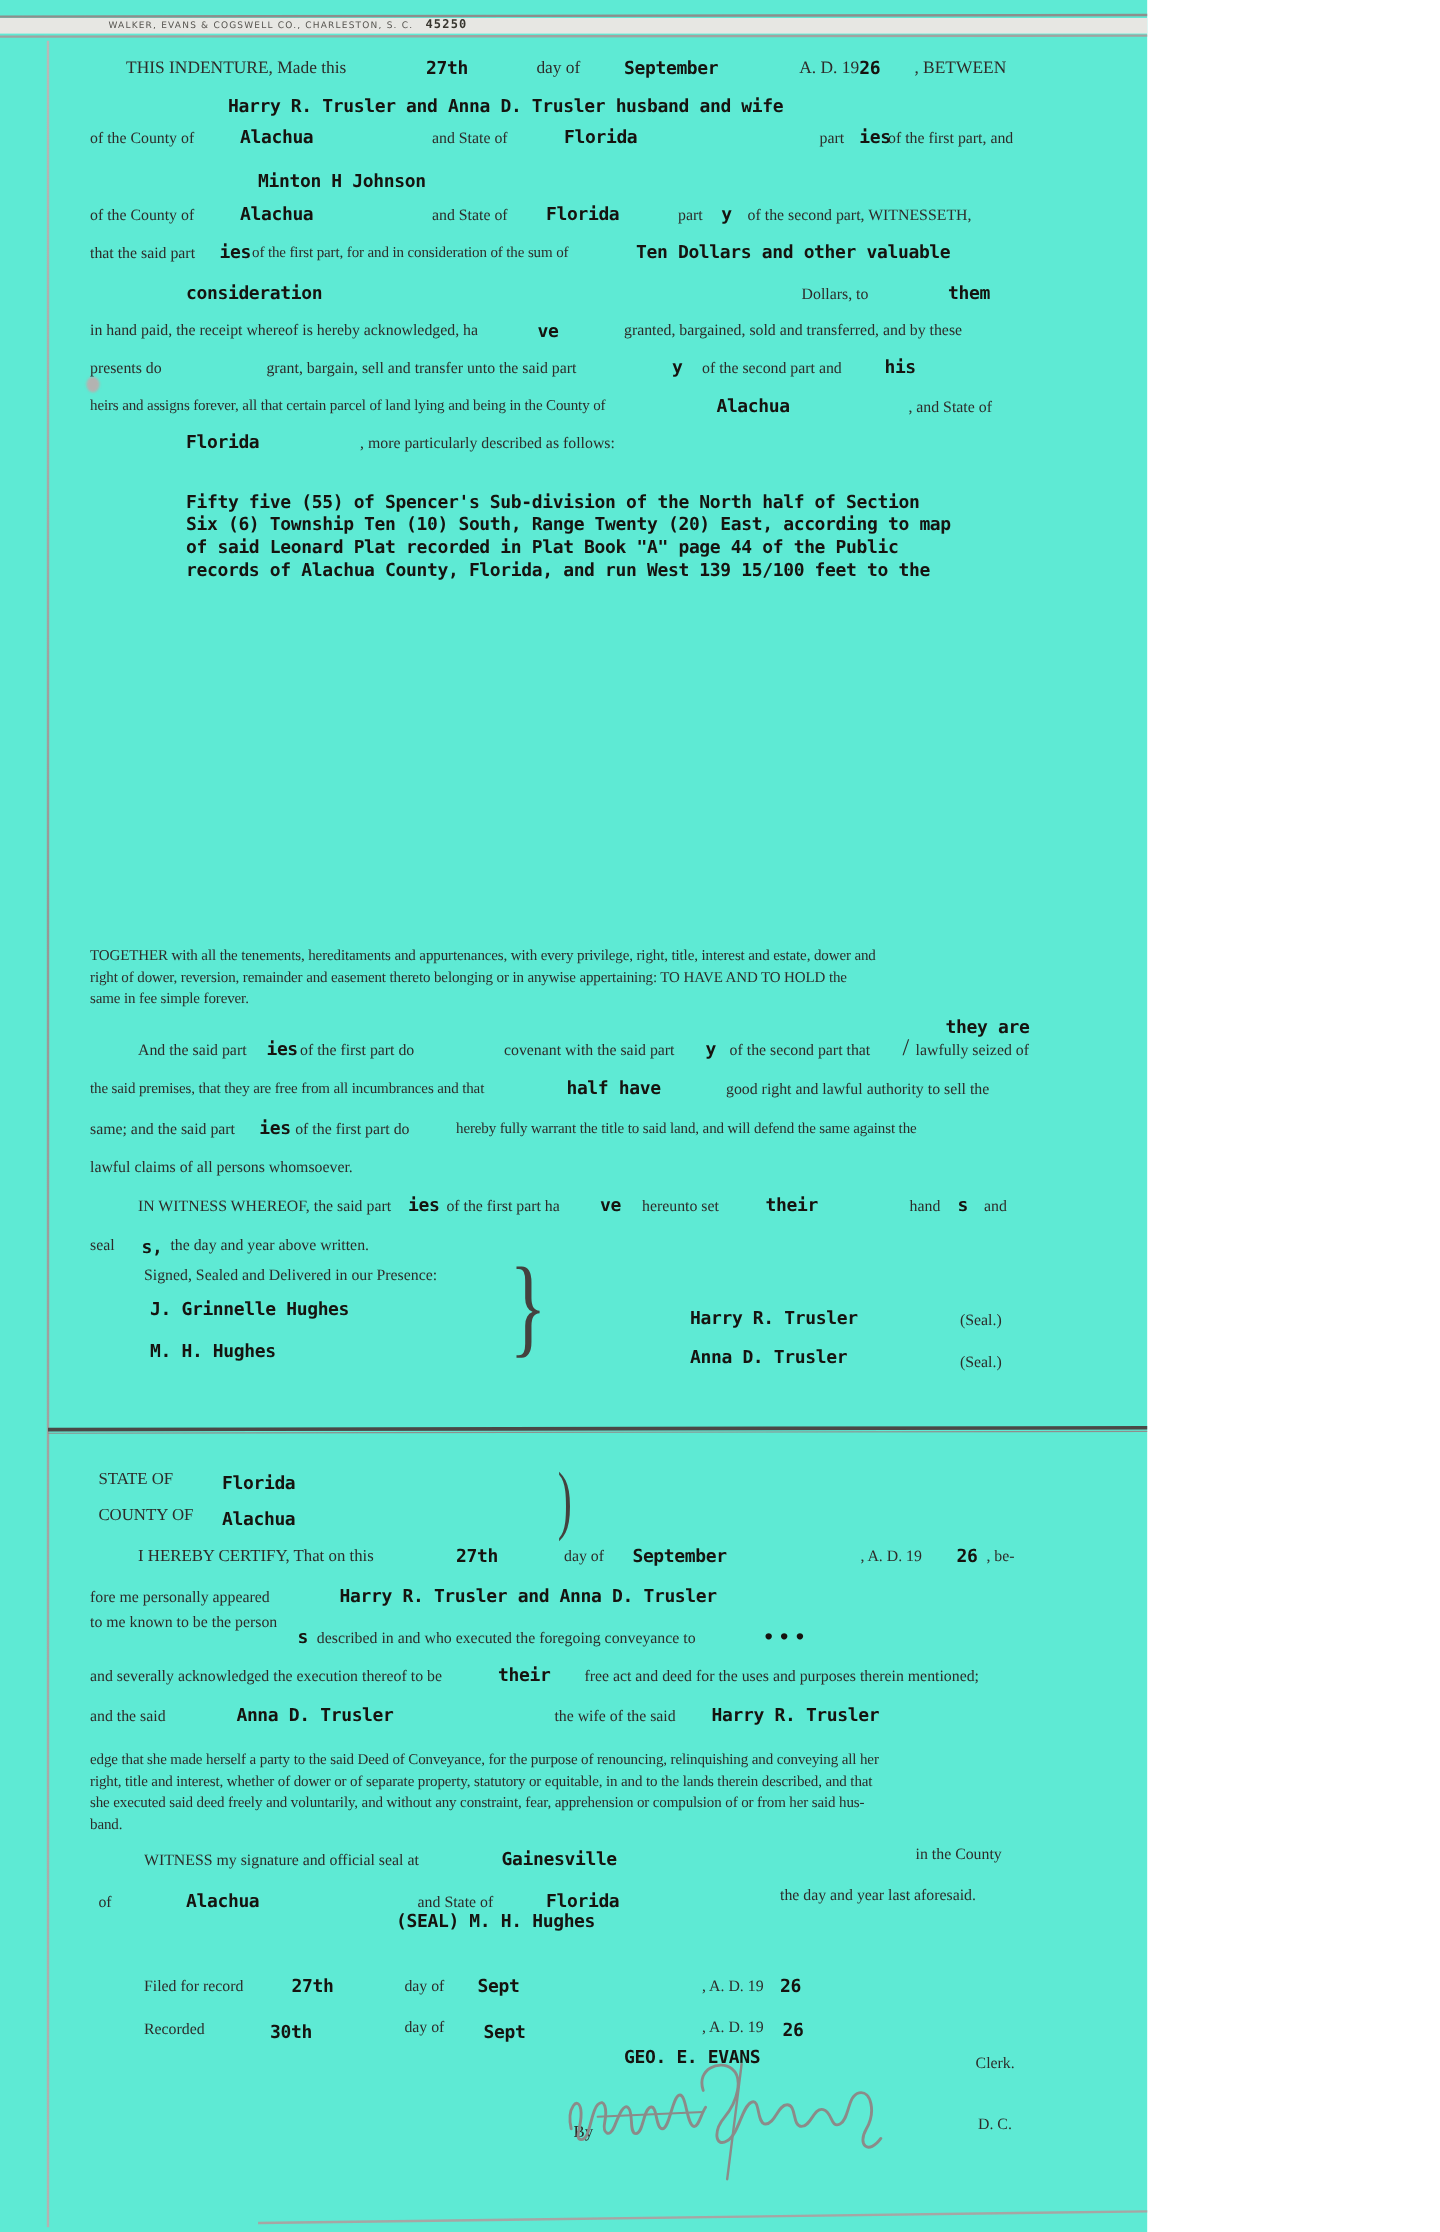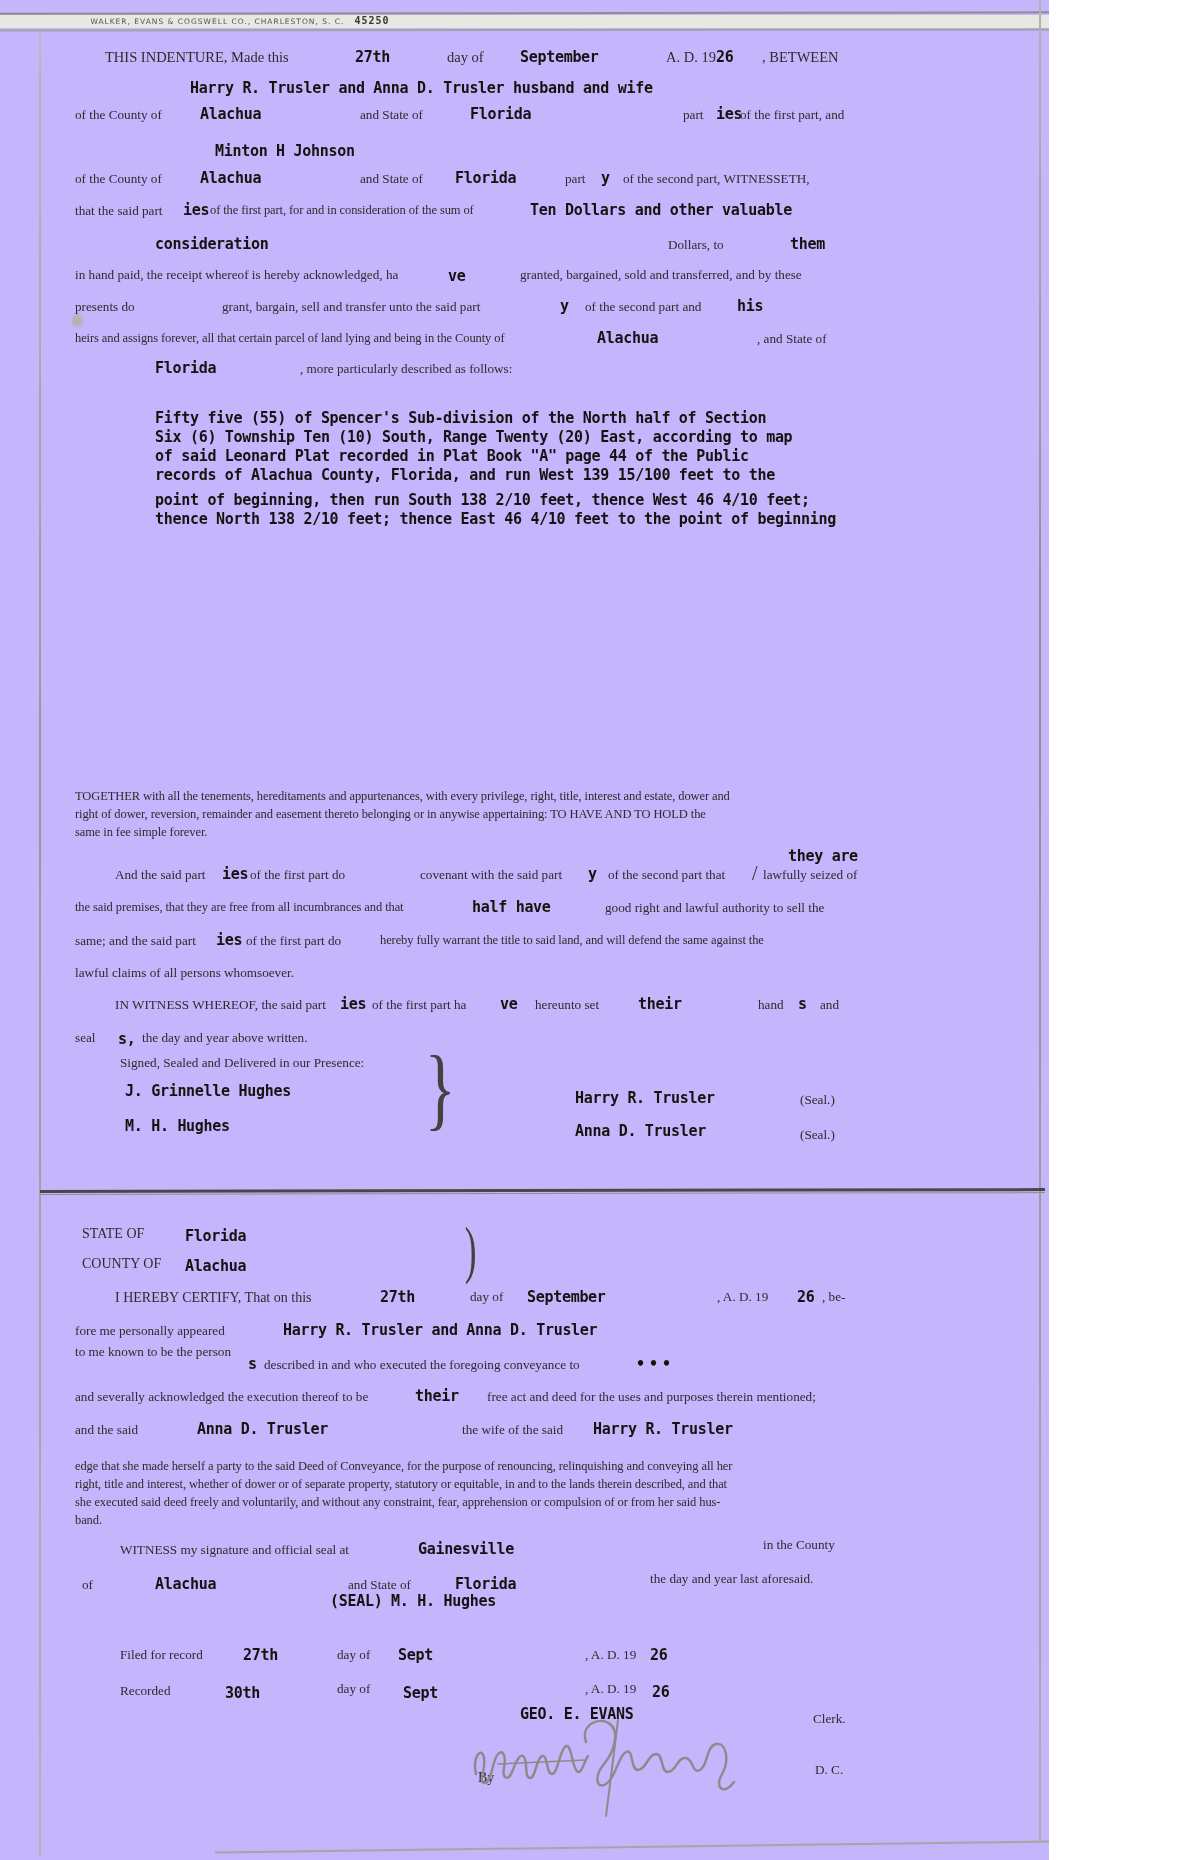--- a/index.html
+++ b/index.html
@@ -1,17 +1,17 @@
 <!DOCTYPE html>
 <html><head>
 <meta charset="utf-8">
 <style>
   *{box-sizing:border-box}
   html,body{margin:0;padding:0;background:#fff}
-  .page{position:relative;width:1049px;height:1860px;background:#c4b5fd;overflow:hidden;font-family:"Liberation Serif",serif}
+  .page{position:relative;width:956px;height:1860px;background:#5eead4;overflow:hidden;font-family:"Liberation Serif",serif}
   .s{position:absolute;white-space:nowrap;font-family:"Liberation Serif",serif;font-size:13.2px;line-height:1.1;color:#2e2c2a}
   .sL{font-size:12.5px;letter-spacing:-0.1px}
   .cap{font-size:14.5px}
   .t{position:absolute;white-space:nowrap;font-family:"DejaVu Sans Mono",monospace;font-weight:700;font-size:15px;line-height:1.1;color:#16130f;letter-spacing:-0.3px}
   .t14{font-size:14px}
   .rule{position:absolute;background:#9a9a98}
   .brace{position:absolute;font-family:"Liberation Serif",serif;color:#44423e;font-weight:400}
   .punchB{position:absolute;border:2px solid #a5a39e;border-left:none;border-radius:0 9px 9px 0;background:transparent}
   .punchC{position:absolute;border:2px solid #a8a6a0;border-radius:50%;background:transparent}
   .punchR{position:absolute;border:2px solid #95938c;border-radius:9px;background:transparent}
@@ -92,22 +92,20 @@
   <span class="s sL" style="left:75px;top:332px">heirs and assigns forever, all that certain parcel of land lying and being in the County of</span>
   <span class="t" style="left:597px;top:330px">Alachua</span>
   <span class="s" style="left:757px;top:332px">, and State of</span>
   <span class="t" style="left:155px;top:360px">Florida</span>
   <span class="s" style="left:300px;top:362px">, more particularly described as follows:</span>
 
   <span class="t" style="left:155px;top:410px">Fifty five (55) of Spencer's Sub-division of the North half of Section</span>
   <span class="t" style="left:155px;top:429px">Six (6) Township Ten (10) South, Range Twenty (20) East, according to map</span>
   <span class="t" style="left:155px;top:448px">of said Leonard Plat recorded in Plat Book "A" page 44 of the Public</span>
   <span class="t" style="left:155px;top:467px">records of Alachua County, Florida, and run West 139 15/100 feet to the</span>
-  <span class="t" style="left:155px;top:492px">point of beginning, then run South 138 2/10 feet, thence West 46 4/10 feet;</span>
-  <span class="t" style="left:155px;top:511px">thence North 138 2/10 feet; thence East 46 4/10 feet to the point of beginning</span>
 
   <span class="s sL" style="left:75px;top:790px">TOGETHER with all the tenements, hereditaments and appurtenances, with every privilege, right, title, interest and estate, dower and</span>
   <span class="s sL" style="left:75px;top:808px">right of dower, reversion, remainder and easement thereto belonging or in anywise appertaining:  TO HAVE AND TO HOLD the</span>
   <span class="s sL" style="left:75px;top:826px">same in fee simple forever.</span>
 
   <span class="t" style="left:788px;top:848px">they are</span>
   <span class="s" style="left:115px;top:868px">And the said part</span>
   <span class="t" style="left:222px;top:866px">ies</span>
   <span class="s" style="left:250px;top:868px">of the first part do</span>
   <span class="s" style="left:420px;top:868px">covenant with the said part</span>

